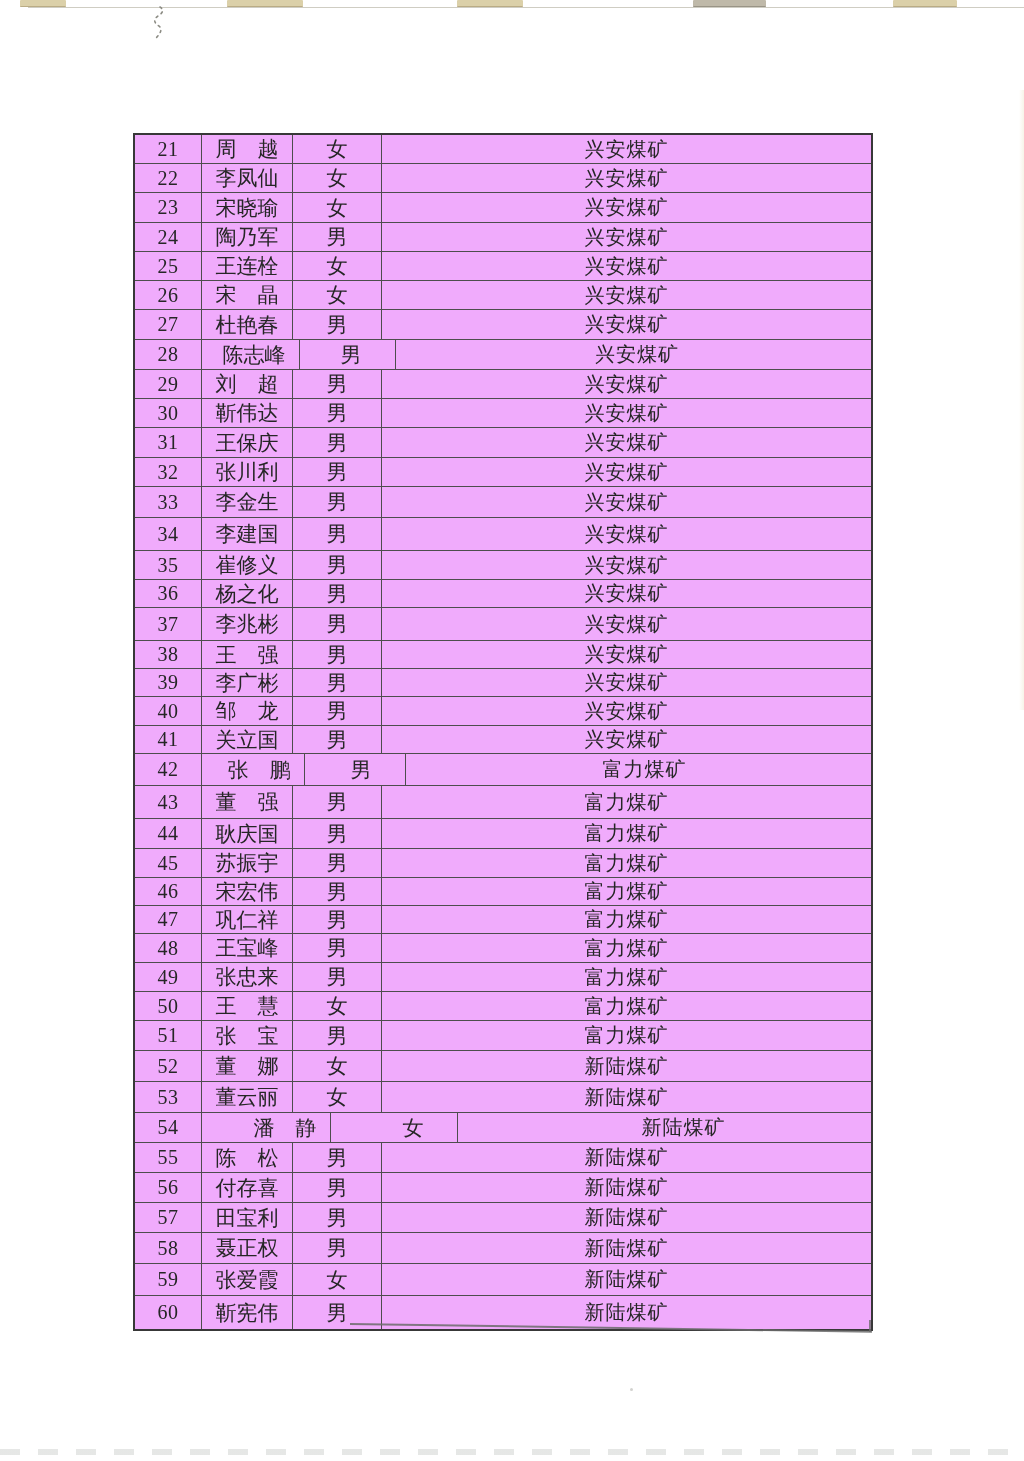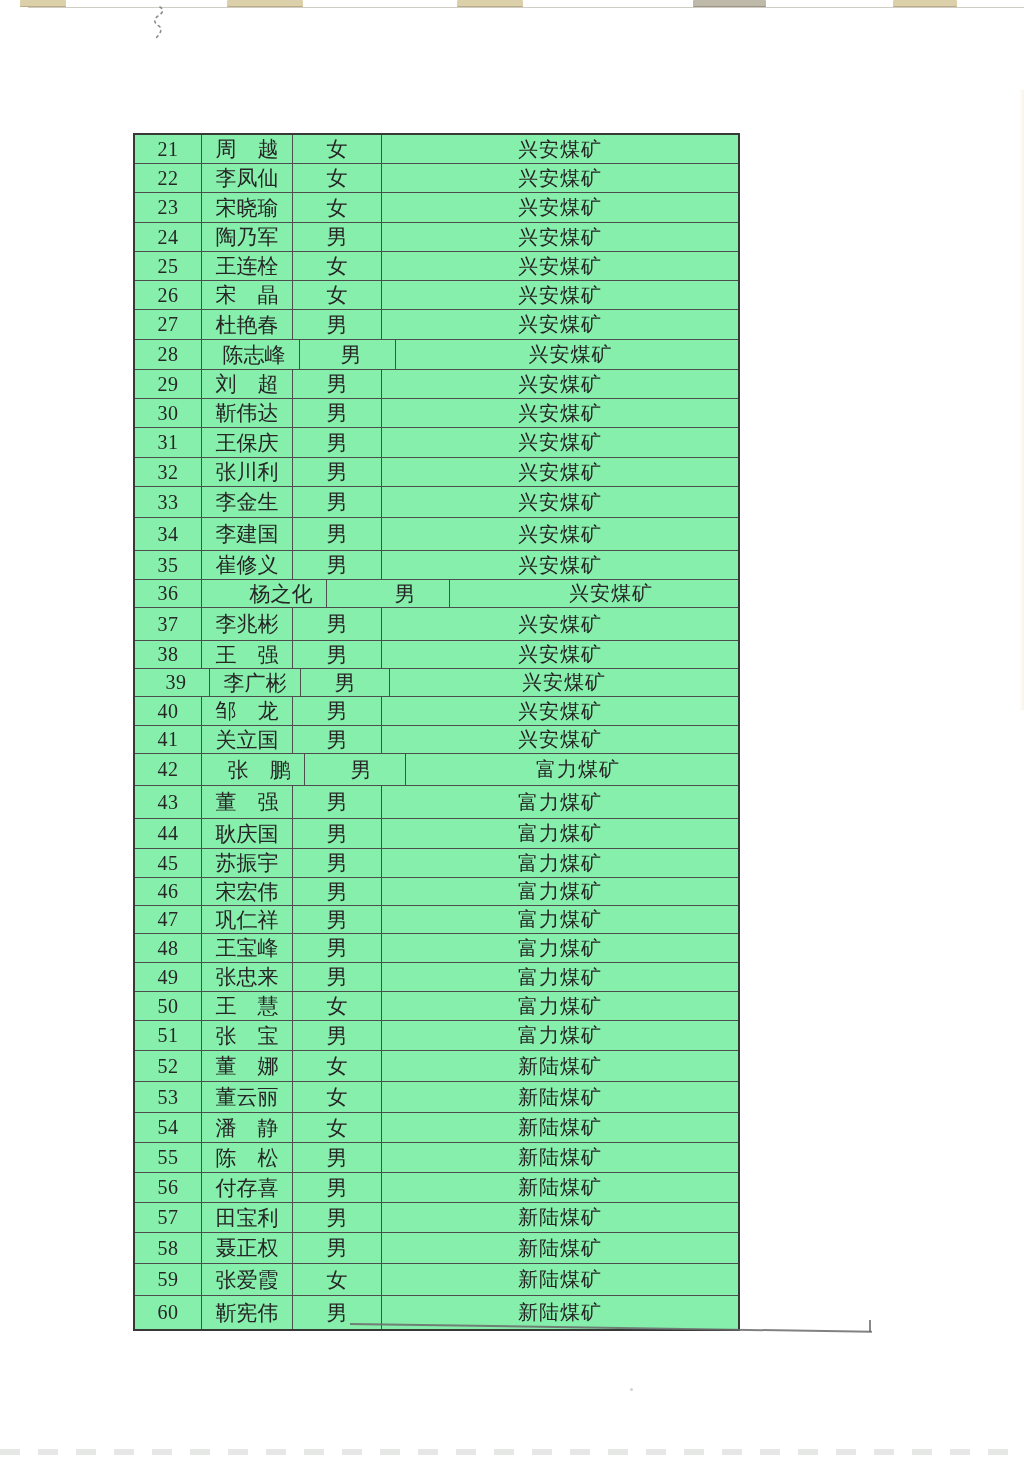--- a/index.html
+++ b/index.html
@@ -69,24 +69,24 @@
     position: absolute;
     left: 869px; top: 1320px;
     width: 2px; height: 12px;
     background: #6b6b6b;
     opacity: .8;
   }
   
   .roster {
     position: absolute;
     left: 133px; top: 133px;
-    width: 607px;
+    width: 740px;
     border: 2px solid #383838;
     box-sizing: border-box;
-    background: #86efac;
+    background: #f0abfc;
   }
   .roster-row {
     display: flex;
     align-items: stretch;
     border-bottom: 1px solid #4d4d4d;
     box-sizing: border-box;
   }
   .roster-row:last-child { border-bottom: none; }
   .cell {
     display: flex;
@@ -207,39 +207,39 @@
       <div class="cell cell-name">李建国</div>
       <div class="cell cell-sex">男</div>
       <div class="cell cell-unit">兴安煤矿</div>
     </div>
     <div class="roster-row" style="height: 29px;">
       <div class="cell cell-no">35</div>
       <div class="cell cell-name">崔修义</div>
       <div class="cell cell-sex">男</div>
       <div class="cell cell-unit">兴安煤矿</div>
     </div>
-    <div class="roster-row" style="height: 28px; gap: 34px;">
+    <div class="roster-row" style="height: 28px;">
       <div class="cell cell-no">36</div>
       <div class="cell cell-name">杨之化</div>
       <div class="cell cell-sex">男</div>
       <div class="cell cell-unit">兴安煤矿</div>
     </div>
     <div class="roster-row" style="height: 33px;">
       <div class="cell cell-no">37</div>
       <div class="cell cell-name">李兆彬</div>
       <div class="cell cell-sex">男</div>
       <div class="cell cell-unit">兴安煤矿</div>
     </div>
     <div class="roster-row" style="height: 28px;">
       <div class="cell cell-no">38</div>
       <div class="cell cell-name">王　强</div>
       <div class="cell cell-sex">男</div>
       <div class="cell cell-unit">兴安煤矿</div>
     </div>
-    <div class="roster-row" style="height: 28px; padding-left: 8px;">
+    <div class="roster-row" style="height: 28px;">
       <div class="cell cell-no">39</div>
       <div class="cell cell-name">李广彬</div>
       <div class="cell cell-sex">男</div>
       <div class="cell cell-unit">兴安煤矿</div>
     </div>
     <div class="roster-row" style="height: 29px;">
       <div class="cell cell-no">40</div>
       <div class="cell cell-name">邹　龙</div>
       <div class="cell cell-sex">男</div>
       <div class="cell cell-unit">兴安煤矿</div>
@@ -315,21 +315,21 @@
       <div class="cell cell-name">董　娜</div>
       <div class="cell cell-sex">女</div>
       <div class="cell cell-unit">新陆煤矿</div>
     </div>
     <div class="roster-row" style="height: 31px; font-family: Liberation Serif, serif;">
       <div class="cell cell-no">53</div>
       <div class="cell cell-name">董云丽</div>
       <div class="cell cell-sex">女</div>
       <div class="cell cell-unit">新陆煤矿</div>
     </div>
-    <div class="roster-row" style="height: 30px;">
+    <div class="roster-row" style="height: 30px; gap: 38px;">
       <div class="cell cell-no">54</div>
       <div class="cell cell-name">潘　静</div>
       <div class="cell cell-sex">女</div>
       <div class="cell cell-unit">新陆煤矿</div>
     </div>
     <div class="roster-row" style="height: 30px;">
       <div class="cell cell-no">55</div>
       <div class="cell cell-name">陈　松</div>
       <div class="cell cell-sex">男</div>
       <div class="cell cell-unit">新陆煤矿</div>

